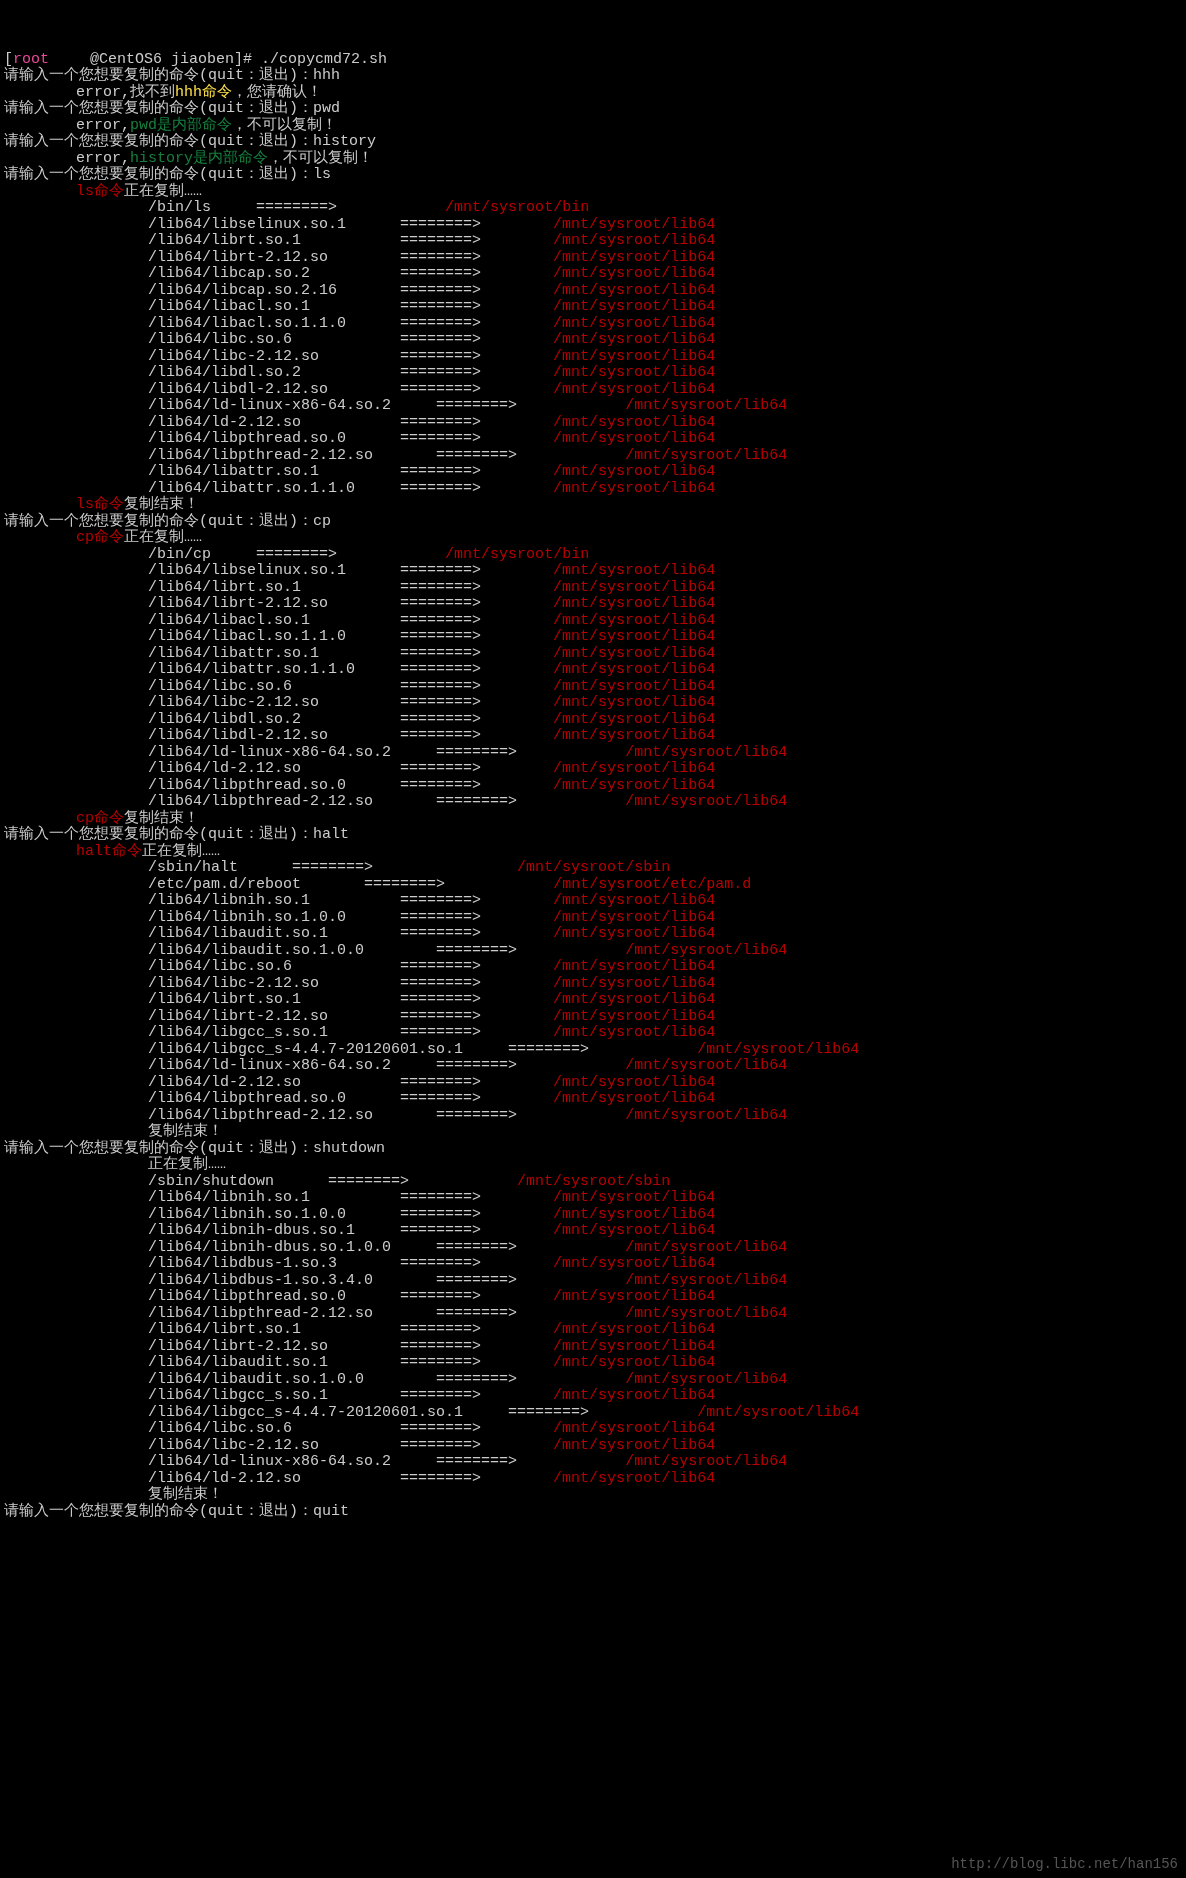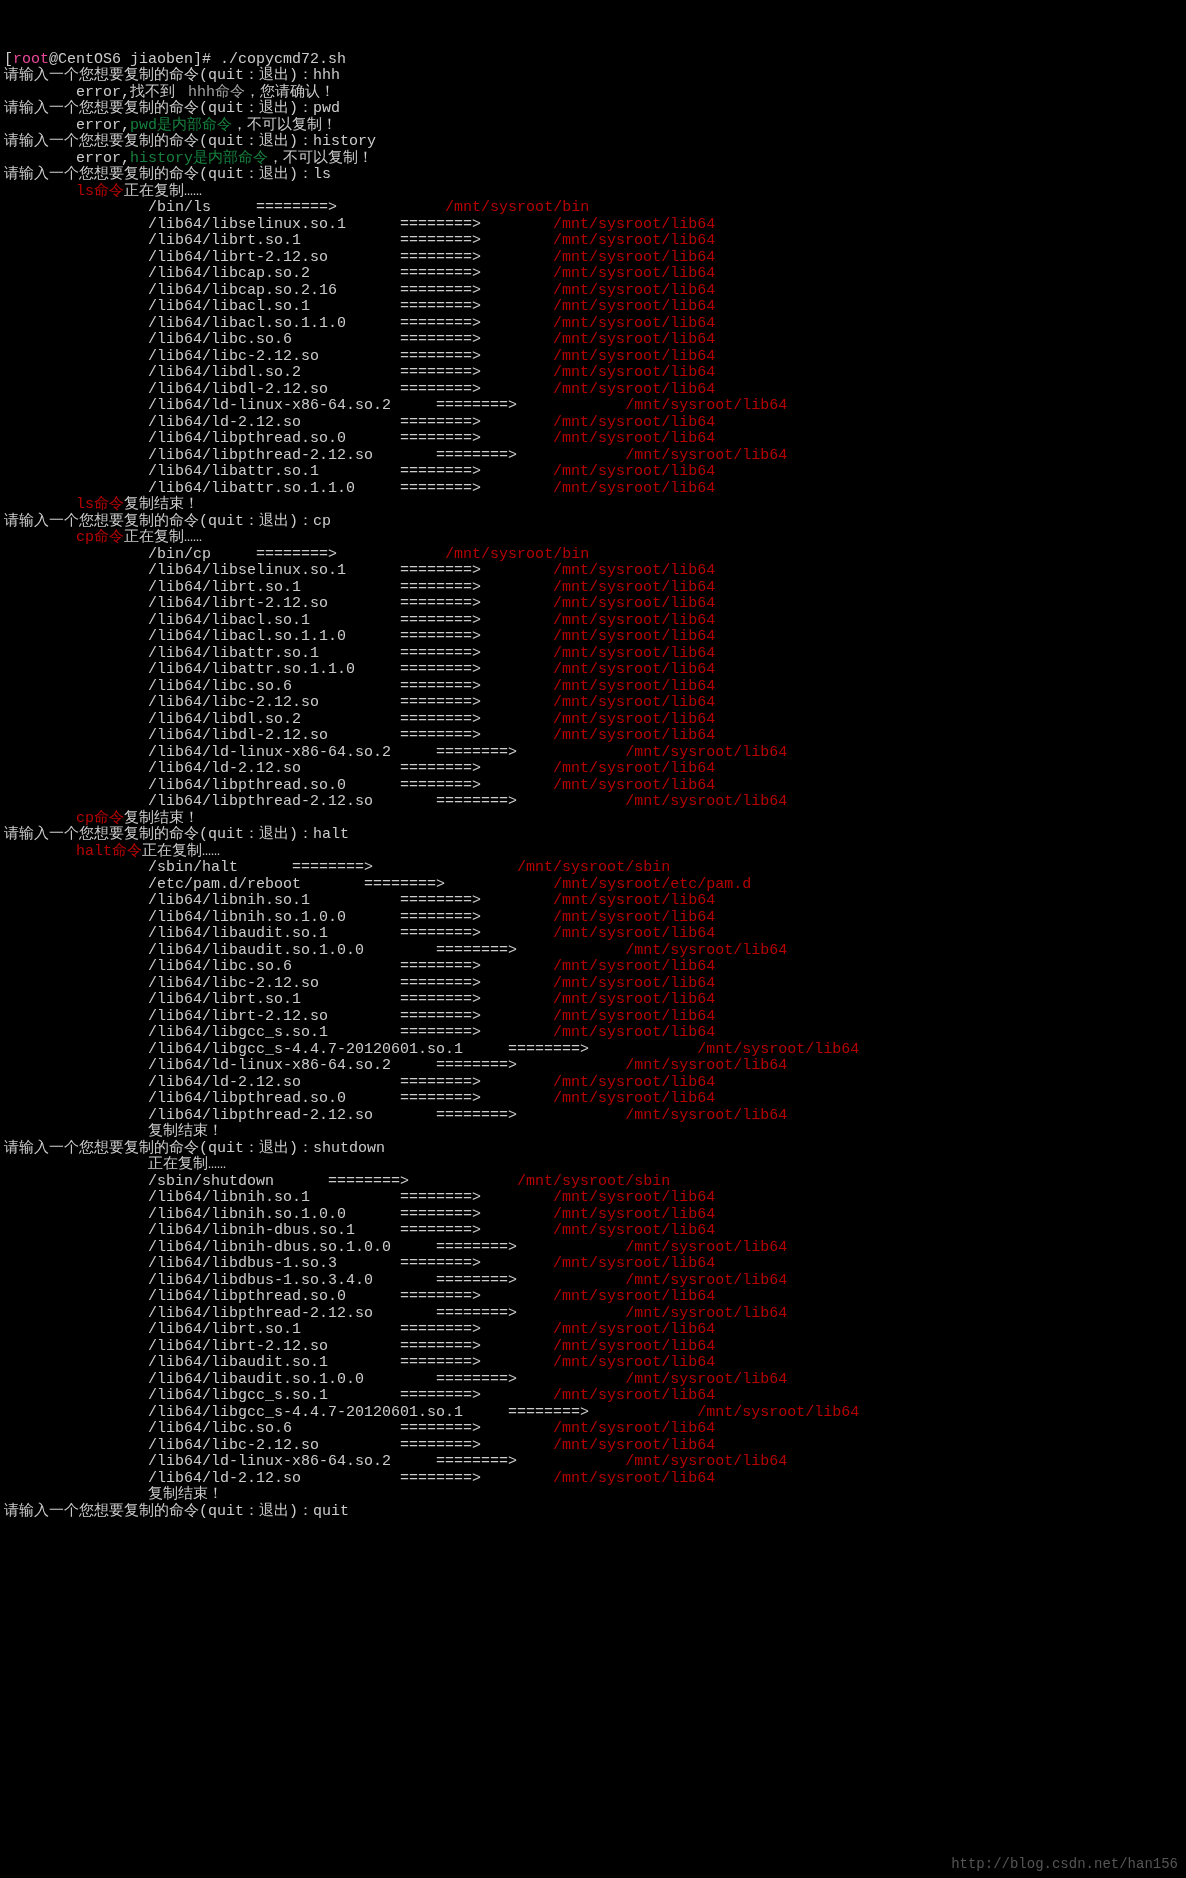--- a/index.html
+++ b/index.html
@@ -9,34 +9,34 @@
     font-size: 15px;
     line-height: 1.1;
     margin: 0;
     padding: 2px 4px;
     white-space: pre;
     width: 1186px;
     box-sizing: border-box;
     overflow: hidden;
   }
   .prompt-user { color: #ec4899; }
-  .prompt-at { color: #ccc; }
+  .prompt-at { color: #ccc; margin-left: 41px; }
   .white { color: #ccc; }
-  .orange { color: #a3a3a3; padding-left: 13px; }
+  .orange { color: #fde047; }
   .blue { color: #15803d; }
   .red { color: #b80000; }
   .watermark {
     position: fixed;
     right: 8px;
     bottom: 6px;
     color: #555;
     font-size: 14px;
   }
   .line { display: block; }
 </style>
 </head>
 <body>
 
 
 <div id="term"><span class="line">[<span class="prompt-user">root</span><span class="prompt-at">@CentOS6 jiaoben</span>]# ./copycmd72.sh</span><span class="line"><span class="white">请输入一个您想要复制的命令(quit：退出)：</span><span class="white">hhh</span></span><span class="line">        error,<span class="white">找不到</span><span class="orange">hhh命令</span><span class="white">，您请确认！</span></span><span class="line"><span class="white">请输入一个您想要复制的命令(quit：退出)：</span><span class="white">pwd</span></span><span class="line">        error,<span class="blue">pwd是内部命令</span><span class="white">，不可以复制！</span></span><span class="line"><span class="white">请输入一个您想要复制的命令(quit：退出)：</span><span class="white">history</span></span><span class="line">        error,<span class="blue">history是内部命令</span><span class="white">，不可以复制！</span></span><span class="line"><span class="white">请输入一个您想要复制的命令(quit：退出)：</span><span class="white">ls</span></span><span class="line">        <span class="red">ls命令</span><span class="white">正在复制……</span></span><span class="line">                <span class="white">/bin/ls     </span><span class="white">========&gt;</span>            <span class="red">/mnt/sysroot/bin</span></span><span class="line">                <span class="white">/lib64/libselinux.so.1      </span><span class="white">========&gt;</span>        <span class="red">/mnt/sysroot/lib64</span></span><span class="line">                <span class="white">/lib64/librt.so.1           </span><span class="white">========&gt;</span>        <span class="red">/mnt/sysroot/lib64</span></span><span class="line">                <span class="white">/lib64/librt-2.12.so        </span><span class="white">========&gt;</span>        <span class="red">/mnt/sysroot/lib64</span></span><span class="line">                <span class="white">/lib64/libcap.so.2          </span><span class="white">========&gt;</span>        <span class="red">/mnt/sysroot/lib64</span></span><span class="line">                <span class="white">/lib64/libcap.so.2.16       </span><span class="white">========&gt;</span>        <span class="red">/mnt/sysroot/lib64</span></span><span class="line">                <span class="white">/lib64/libacl.so.1          </span><span class="white">========&gt;</span>        <span class="red">/mnt/sysroot/lib64</span></span><span class="line">                <span class="white">/lib64/libacl.so.1.1.0      </span><span class="white">========&gt;</span>        <span class="red">/mnt/sysroot/lib64</span></span><span class="line">                <span class="white">/lib64/libc.so.6            </span><span class="white">========&gt;</span>        <span class="red">/mnt/sysroot/lib64</span></span><span class="line">                <span class="white">/lib64/libc-2.12.so         </span><span class="white">========&gt;</span>        <span class="red">/mnt/sysroot/lib64</span></span><span class="line">                <span class="white">/lib64/libdl.so.2           </span><span class="white">========&gt;</span>        <span class="red">/mnt/sysroot/lib64</span></span><span class="line">                <span class="white">/lib64/libdl-2.12.so        </span><span class="white">========&gt;</span>        <span class="red">/mnt/sysroot/lib64</span></span><span class="line">                <span class="white">/lib64/ld-linux-x86-64.so.2     </span><span class="white">========&gt;</span>            <span class="red">/mnt/sysroot/lib64</span></span><span class="line">                <span class="white">/lib64/ld-2.12.so           </span><span class="white">========&gt;</span>        <span class="red">/mnt/sysroot/lib64</span></span><span class="line">                <span class="white">/lib64/libpthread.so.0      </span><span class="white">========&gt;</span>        <span class="red">/mnt/sysroot/lib64</span></span><span class="line">                <span class="white">/lib64/libpthread-2.12.so       </span><span class="white">========&gt;</span>            <span class="red">/mnt/sysroot/lib64</span></span><span class="line">                <span class="white">/lib64/libattr.so.1         </span><span class="white">========&gt;</span>        <span class="red">/mnt/sysroot/lib64</span></span><span class="line">                <span class="white">/lib64/libattr.so.1.1.0     </span><span class="white">========&gt;</span>        <span class="red">/mnt/sysroot/lib64</span></span><span class="line">        <span class="red">ls命令</span><span class="white">复制结束！</span></span><span class="line"><span class="white">请输入一个您想要复制的命令(quit：退出)：</span><span class="white">cp</span></span><span class="line">        <span class="red">cp命令</span><span class="white">正在复制……</span></span><span class="line">                <span class="white">/bin/cp     </span><span class="white">========&gt;</span>            <span class="red">/mnt/sysroot/bin</span></span><span class="line">                <span class="white">/lib64/libselinux.so.1      </span><span class="white">========&gt;</span>        <span class="red">/mnt/sysroot/lib64</span></span><span class="line">                <span class="white">/lib64/librt.so.1           </span><span class="white">========&gt;</span>        <span class="red">/mnt/sysroot/lib64</span></span><span class="line">                <span class="white">/lib64/librt-2.12.so        </span><span class="white">========&gt;</span>        <span class="red">/mnt/sysroot/lib64</span></span><span class="line">                <span class="white">/lib64/libacl.so.1          </span><span class="white">========&gt;</span>        <span class="red">/mnt/sysroot/lib64</span></span><span class="line">                <span class="white">/lib64/libacl.so.1.1.0      </span><span class="white">========&gt;</span>        <span class="red">/mnt/sysroot/lib64</span></span><span class="line">                <span class="white">/lib64/libattr.so.1         </span><span class="white">========&gt;</span>        <span class="red">/mnt/sysroot/lib64</span></span><span class="line">                <span class="white">/lib64/libattr.so.1.1.0     </span><span class="white">========&gt;</span>        <span class="red">/mnt/sysroot/lib64</span></span><span class="line">                <span class="white">/lib64/libc.so.6            </span><span class="white">========&gt;</span>        <span class="red">/mnt/sysroot/lib64</span></span><span class="line">                <span class="white">/lib64/libc-2.12.so         </span><span class="white">========&gt;</span>        <span class="red">/mnt/sysroot/lib64</span></span><span class="line">                <span class="white">/lib64/libdl.so.2           </span><span class="white">========&gt;</span>        <span class="red">/mnt/sysroot/lib64</span></span><span class="line">                <span class="white">/lib64/libdl-2.12.so        </span><span class="white">========&gt;</span>        <span class="red">/mnt/sysroot/lib64</span></span><span class="line">                <span class="white">/lib64/ld-linux-x86-64.so.2     </span><span class="white">========&gt;</span>            <span class="red">/mnt/sysroot/lib64</span></span><span class="line">                <span class="white">/lib64/ld-2.12.so           </span><span class="white">========&gt;</span>        <span class="red">/mnt/sysroot/lib64</span></span><span class="line">                <span class="white">/lib64/libpthread.so.0      </span><span class="white">========&gt;</span>        <span class="red">/mnt/sysroot/lib64</span></span><span class="line">                <span class="white">/lib64/libpthread-2.12.so       </span><span class="white">========&gt;</span>            <span class="red">/mnt/sysroot/lib64</span></span><span class="line">        <span class="red">cp命令</span><span class="white">复制结束！</span></span><span class="line"><span class="white">请输入一个您想要复制的命令(quit：退出)：</span><span class="white">halt</span></span><span class="line">        <span class="red">halt命令</span><span class="white">正在复制……</span></span><span class="line">                <span class="white">/sbin/halt      </span><span class="white">========&gt;</span>                <span class="red">/mnt/sysroot/sbin</span></span><span class="line">                <span class="white">/etc/pam.d/reboot       </span><span class="white">========&gt;</span>            <span class="red">/mnt/sysroot/etc/pam.d</span></span><span class="line">                <span class="white">/lib64/libnih.so.1          </span><span class="white">========&gt;</span>        <span class="red">/mnt/sysroot/lib64</span></span><span class="line">                <span class="white">/lib64/libnih.so.1.0.0      </span><span class="white">========&gt;</span>        <span class="red">/mnt/sysroot/lib64</span></span><span class="line">                <span class="white">/lib64/libaudit.so.1        </span><span class="white">========&gt;</span>        <span class="red">/mnt/sysroot/lib64</span></span><span class="line">                <span class="white">/lib64/libaudit.so.1.0.0        </span><span class="white">========&gt;</span>            <span class="red">/mnt/sysroot/lib64</span></span><span class="line">                <span class="white">/lib64/libc.so.6            </span><span class="white">========&gt;</span>        <span class="red">/mnt/sysroot/lib64</span></span><span class="line">                <span class="white">/lib64/libc-2.12.so         </span><span class="white">========&gt;</span>        <span class="red">/mnt/sysroot/lib64</span></span><span class="line">                <span class="white">/lib64/librt.so.1           </span><span class="white">========&gt;</span>        <span class="red">/mnt/sysroot/lib64</span></span><span class="line">                <span class="white">/lib64/librt-2.12.so        </span><span class="white">========&gt;</span>        <span class="red">/mnt/sysroot/lib64</span></span><span class="line">                <span class="white">/lib64/libgcc_s.so.1        </span><span class="white">========&gt;</span>        <span class="red">/mnt/sysroot/lib64</span></span><span class="line">                <span class="white">/lib64/libgcc_s-4.4.7-20120601.so.1     </span><span class="white">========&gt;</span>            <span class="red">/mnt/sysroot/lib64</span></span><span class="line">                <span class="white">/lib64/ld-linux-x86-64.so.2     </span><span class="white">========&gt;</span>            <span class="red">/mnt/sysroot/lib64</span></span><span class="line">                <span class="white">/lib64/ld-2.12.so           </span><span class="white">========&gt;</span>        <span class="red">/mnt/sysroot/lib64</span></span><span class="line">                <span class="white">/lib64/libpthread.so.0      </span><span class="white">========&gt;</span>        <span class="red">/mnt/sysroot/lib64</span></span><span class="line">                <span class="white">/lib64/libpthread-2.12.so       </span><span class="white">========&gt;</span>            <span class="red">/mnt/sysroot/lib64</span></span><span class="line">                <span class="white">复制结束！</span></span><span class="line"><span class="white">请输入一个您想要复制的命令(quit：退出)：</span><span class="white">shutdown</span></span><span class="line">                <span class="white">正在复制……</span></span><span class="line">                <span class="white">/sbin/shutdown      </span><span class="white">========&gt;</span>            <span class="red">/mnt/sysroot/sbin</span></span><span class="line">                <span class="white">/lib64/libnih.so.1          </span><span class="white">========&gt;</span>        <span class="red">/mnt/sysroot/lib64</span></span><span class="line">                <span class="white">/lib64/libnih.so.1.0.0      </span><span class="white">========&gt;</span>        <span class="red">/mnt/sysroot/lib64</span></span><span class="line">                <span class="white">/lib64/libnih-dbus.so.1     </span><span class="white">========&gt;</span>        <span class="red">/mnt/sysroot/lib64</span></span><span class="line">                <span class="white">/lib64/libnih-dbus.so.1.0.0     </span><span class="white">========&gt;</span>            <span class="red">/mnt/sysroot/lib64</span></span><span class="line">                <span class="white">/lib64/libdbus-1.so.3       </span><span class="white">========&gt;</span>        <span class="red">/mnt/sysroot/lib64</span></span><span class="line">                <span class="white">/lib64/libdbus-1.so.3.4.0       </span><span class="white">========&gt;</span>            <span class="red">/mnt/sysroot/lib64</span></span><span class="line">                <span class="white">/lib64/libpthread.so.0      </span><span class="white">========&gt;</span>        <span class="red">/mnt/sysroot/lib64</span></span><span class="line">                <span class="white">/lib64/libpthread-2.12.so       </span><span class="white">========&gt;</span>            <span class="red">/mnt/sysroot/lib64</span></span><span class="line">                <span class="white">/lib64/librt.so.1           </span><span class="white">========&gt;</span>        <span class="red">/mnt/sysroot/lib64</span></span><span class="line">                <span class="white">/lib64/librt-2.12.so        </span><span class="white">========&gt;</span>        <span class="red">/mnt/sysroot/lib64</span></span><span class="line">                <span class="white">/lib64/libaudit.so.1        </span><span class="white">========&gt;</span>        <span class="red">/mnt/sysroot/lib64</span></span><span class="line">                <span class="white">/lib64/libaudit.so.1.0.0        </span><span class="white">========&gt;</span>            <span class="red">/mnt/sysroot/lib64</span></span><span class="line">                <span class="white">/lib64/libgcc_s.so.1        </span><span class="white">========&gt;</span>        <span class="red">/mnt/sysroot/lib64</span></span><span class="line">                <span class="white">/lib64/libgcc_s-4.4.7-20120601.so.1     </span><span class="white">========&gt;</span>            <span class="red">/mnt/sysroot/lib64</span></span><span class="line">                <span class="white">/lib64/libc.so.6            </span><span class="white">========&gt;</span>        <span class="red">/mnt/sysroot/lib64</span></span><span class="line">                <span class="white">/lib64/libc-2.12.so         </span><span class="white">========&gt;</span>        <span class="red">/mnt/sysroot/lib64</span></span><span class="line">                <span class="white">/lib64/ld-linux-x86-64.so.2     </span><span class="white">========&gt;</span>            <span class="red">/mnt/sysroot/lib64</span></span><span class="line">                <span class="white">/lib64/ld-2.12.so           </span><span class="white">========&gt;</span>        <span class="red">/mnt/sysroot/lib64</span></span><span class="line">                <span class="white">复制结束！</span></span><span class="line"><span class="white">请输入一个您想要复制的命令(quit：退出)：</span><span class="white">quit</span></span></div>
-<div class="watermark">http://blog.csdn.net/han156</div>
+<div class="watermark">http://blog.libc.net/han156</div>
 
 
 
 </body></html>

